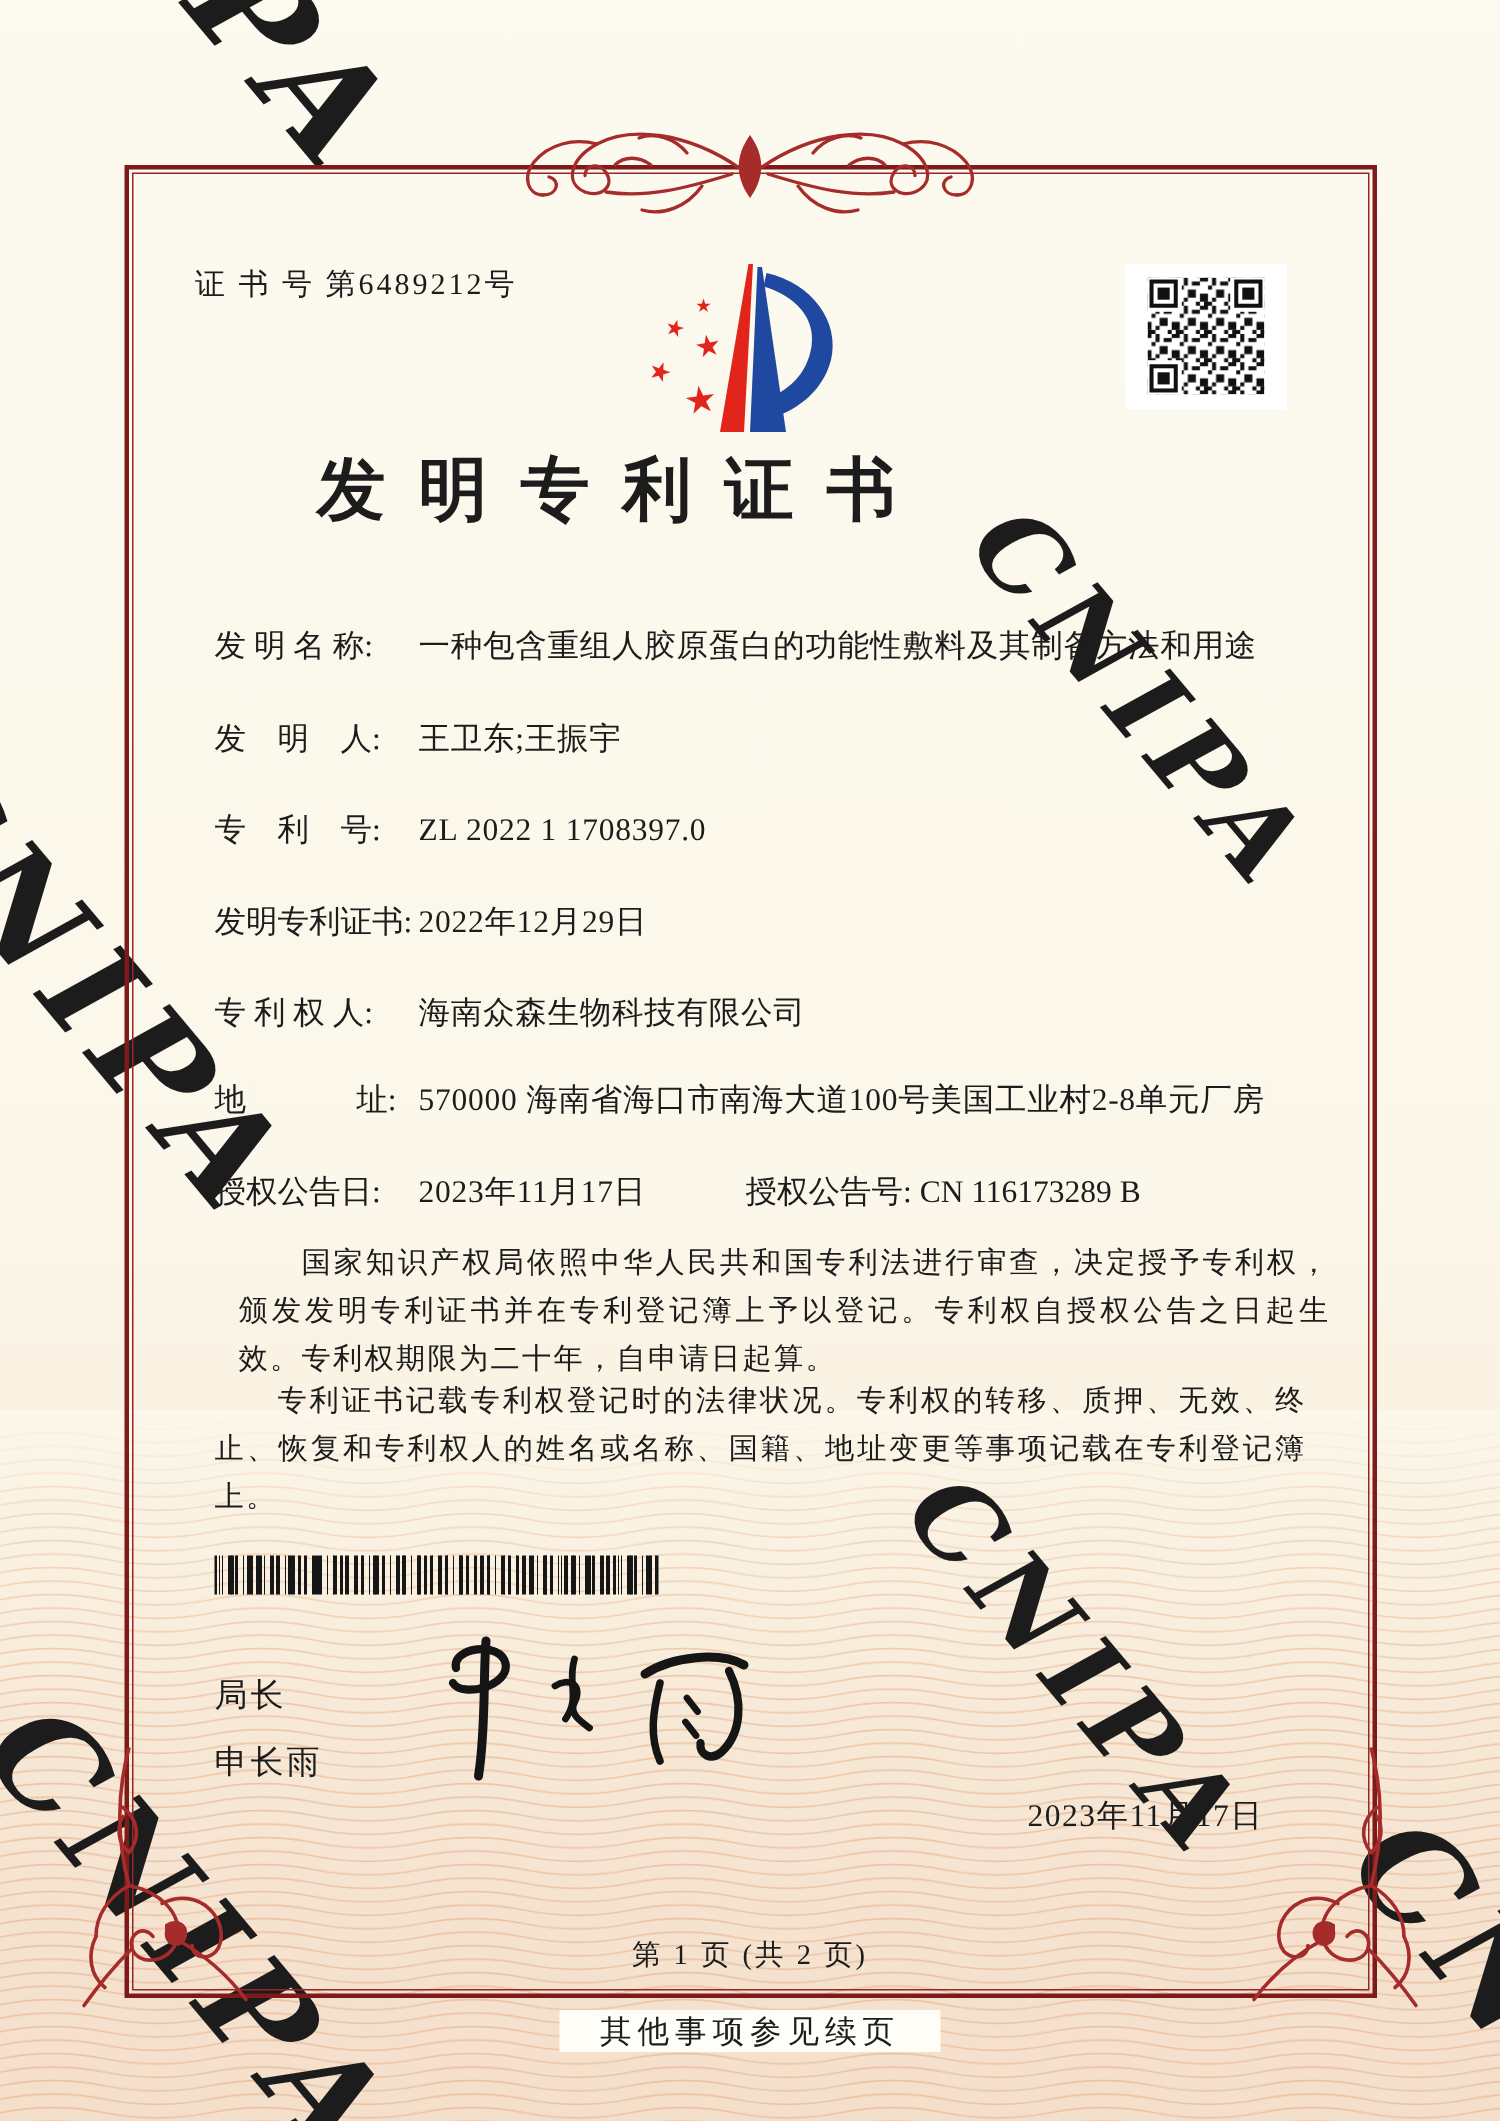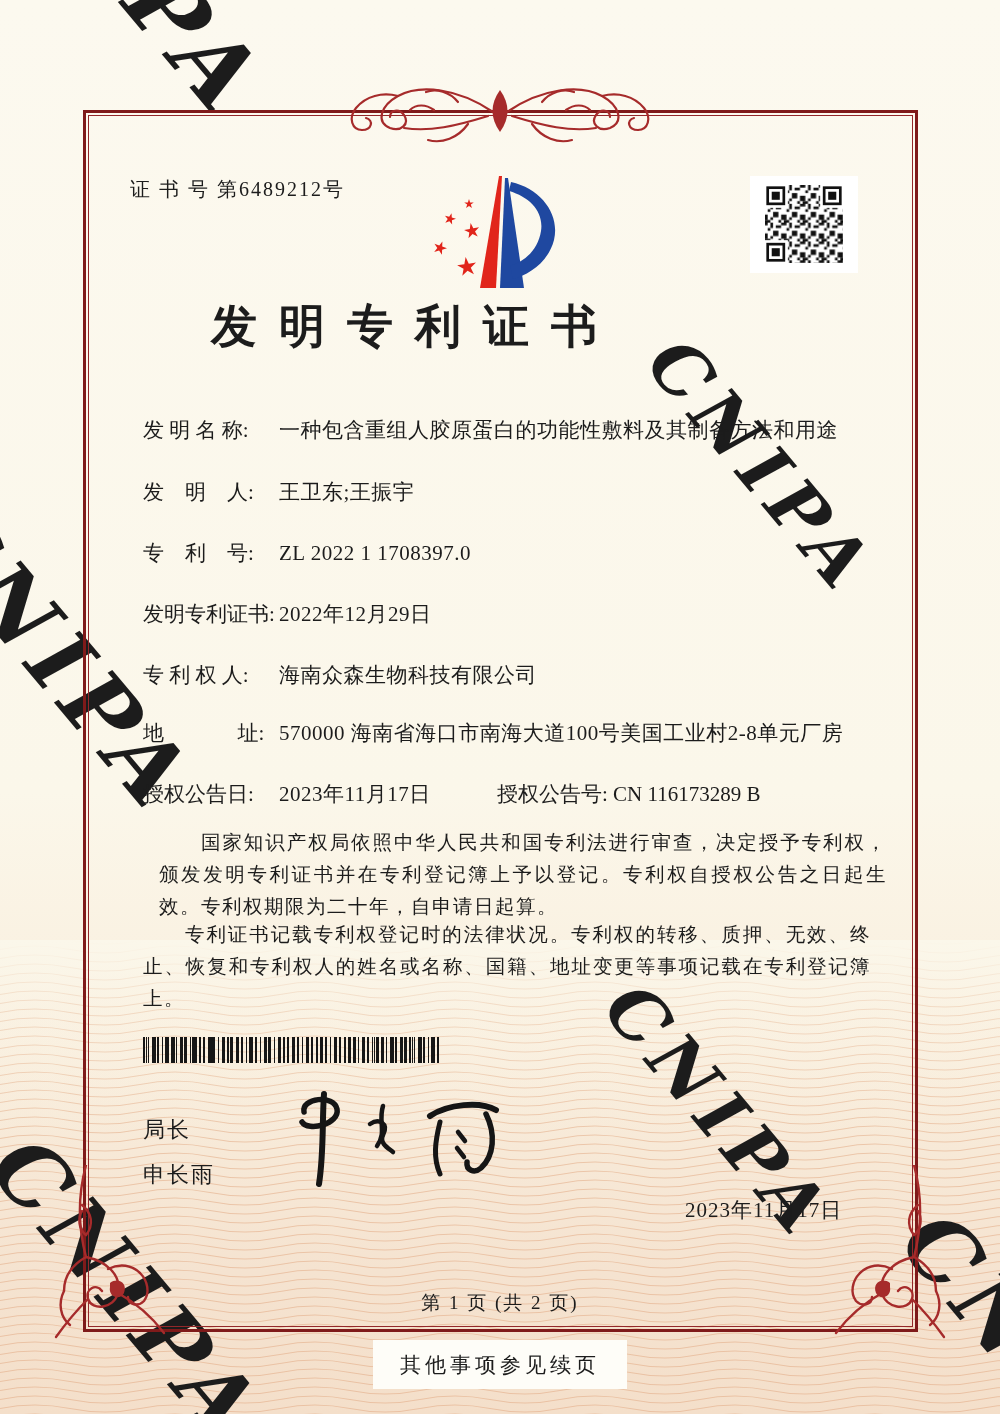--- a/index.html
+++ b/index.html
@@ -30,21 +30,21 @@
   .para{position:absolute;z-index:5;left:143px;width:728px;font-size:19.5px;line-height:32px;
     text-indent:2.15em;text-align:justify;letter-spacing:1.5px;}
   .barcode{position:absolute;z-index:5;left:143px;top:1037px;width:296px;height:26px;
     background:
       repeating-linear-gradient(90deg,#161616 0 2px,transparent 2px 5px,#161616 5px 6px,transparent 6px 9px,#161616 9px 12px,transparent 12px 14px),
       repeating-linear-gradient(90deg,transparent 0 3px,#161616 3px 4px,transparent 4px 11px,#161616 11px 13px,transparent 13px 19px);}
   .sig-label{position:absolute;z-index:5;left:143px;font-size:22px;font-family:"Liberation Sans","DejaVu Sans",sans-serif;letter-spacing:2px;}
   .signature{position:absolute;z-index:5;left:282px;top:1080px;}
   .issue-date{position:absolute;z-index:5;left:685px;top:1196px;font-size:21px;letter-spacing:1px;}
   .page-num{position:absolute;z-index:5;left:0;width:1000px;top:1290px;text-align:center;font-size:19px;letter-spacing:2px;}
-  .footer-band{position:absolute;z-index:5;left:373px;top:1340px;width:254px;height:49px;background:#fefdf8;
+  .footer-band{position:absolute;z-index:5;left:373px;top:1340px;width:254px;height:28px;background:#fefdf8;
     display:flex;align-items:center;justify-content:center;font-size:21px;letter-spacing:4px;}
 </style>
 </head>
 <body>
 
 <div class="page">
 
   <svg class="waves" width="1000" height="1414">
     <defs>
       <pattern id="wv" width="140" height="9" patternUnits="userSpaceOnUse">

